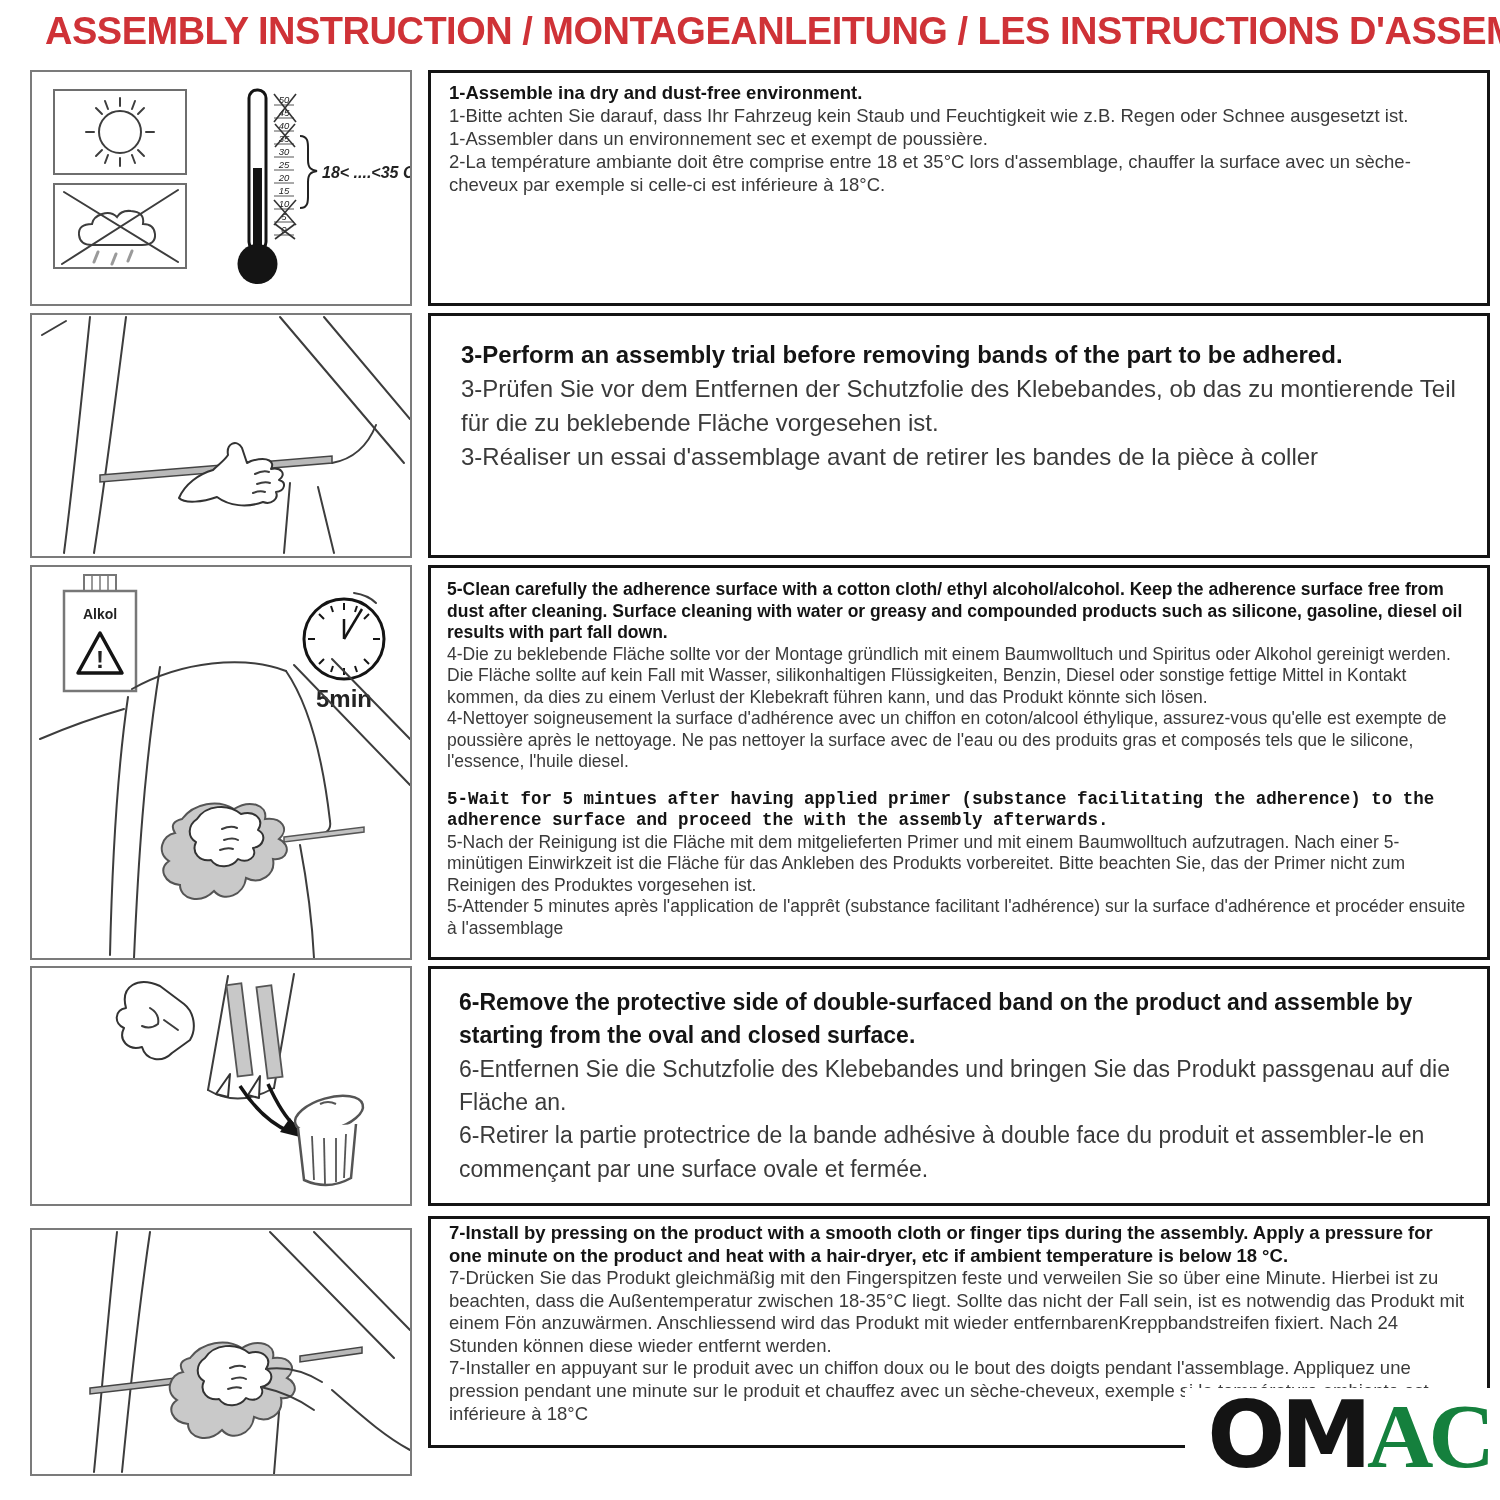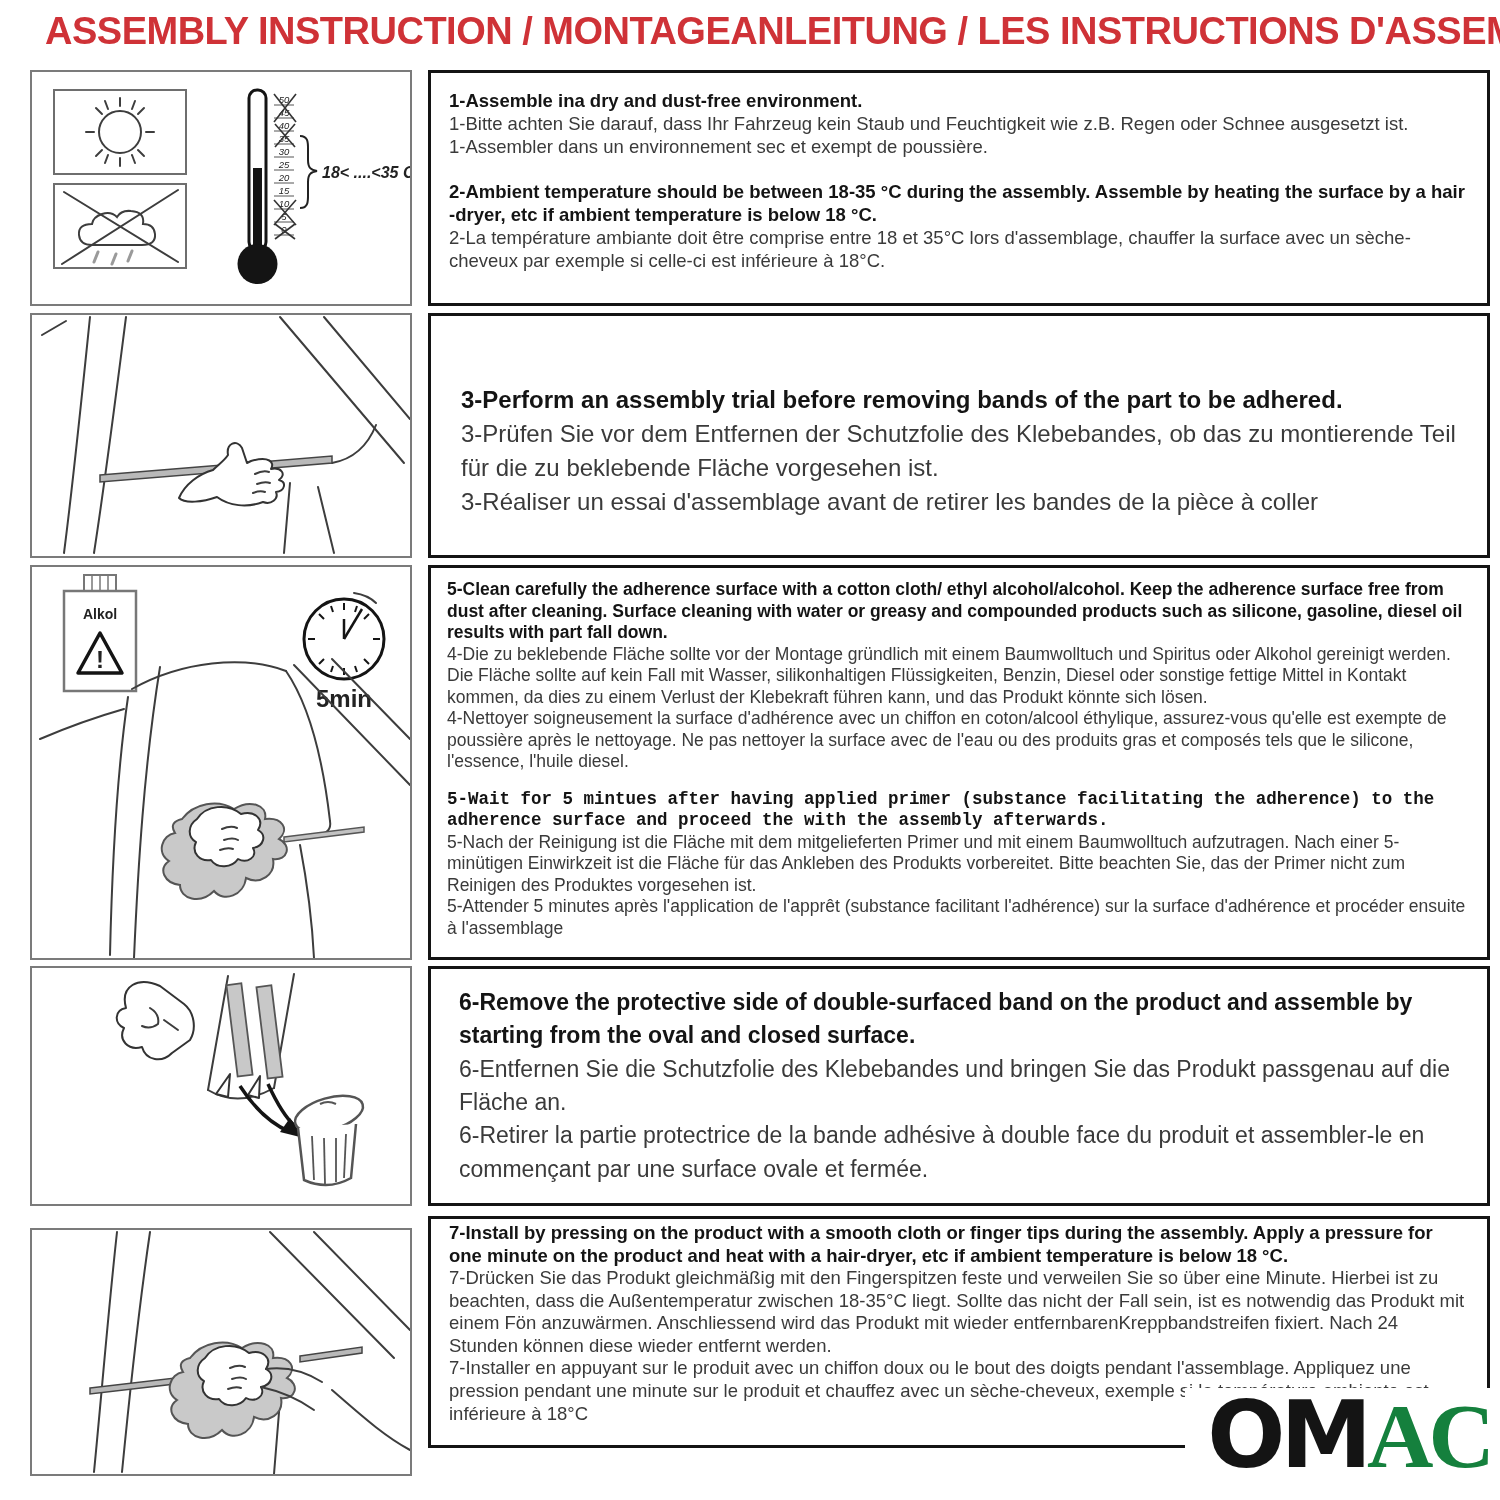--- a/index.html
+++ b/index.html
@@ -7,23 +7,23 @@
         font-family:"Liberation Sans","DejaVu Sans",sans-serif;}
   .title{position:absolute;top:10px;left:45px;width:1440px;margin:0;
          font-size:38px;font-weight:bold;letter-spacing:-.5px;color:#cf3237;white-space:nowrap;}
   .fbox{position:absolute;left:30px;width:382px;border:2px solid #7b7b7b;background:#fff;box-sizing:border-box;}
   .tbox{position:absolute;left:428px;width:1062px;border:3px solid #141414;background:#fff;box-sizing:border-box;}
   .fbox svg{display:block;width:100%;height:100%;}
   .tbox p{margin:0;color:#3a3a3a;}
   .tbox p.b{font-weight:bold;color:#141414;}
   .gap{margin-top:22px !important;}
   
-  .r1f{top:70px;height:236px;font-style:italic;}   .r1t{top:70px;height:236px;padding:17px 18px;font-size:18.5px;line-height:1.24;}
-  .r2f{top:313px;height:245px;}  .r2t{top:313px;height:245px;padding:36px 30px;font-size:24px;line-height:1.42;
-                                      display:flex;flex-direction:column;justify-content:flex-end;}
+  .r1f{top:70px;height:236px;font-style:italic;}   .r1t{top:70px;height:236px;padding:9px 18px;font-size:18.5px;line-height:1.24;}
+  .r2f{top:313px;height:245px;}  .r2t{top:313px;height:245px;padding:22px 30px;font-size:24px;line-height:1.42;
+                                      display:flex;flex-direction:column;justify-content:flex-start;}
   .r3f{top:565px;height:395px;}  .r3t{top:565px;height:395px;padding:11px 16px;font-size:17.5px;line-height:1.23;}
   .r4f{top:966px;height:240px;}  .r4t{top:966px;height:240px;padding:6px 28px;font-size:23px;line-height:1.45;
                                       display:flex;flex-direction:column;justify-content:center;}
   .r5f{top:1228px;height:248px;} .r5t{top:1216px;height:232px;padding:3px 18px;font-size:18.5px;line-height:1.22;}
   .r3t .gap{margin-top:16px !important;font-family:Liberation Mono, monospace;}
   
   .logo{position:absolute;top:1388px;right:8px;z-index:5;background:#fff;padding:4px 2px 6px 22px;
         font-family:"DejaVu Sans","Liberation Sans",sans-serif;font-weight:bold;
         font-size:92px;line-height:.95;letter-spacing:-5px;white-space:nowrap;}
   .logo .om{color:#141414;}
@@ -117,21 +117,20 @@
         <path d="M268,64 C277,64 276,72 276,80 L276,88 C276,96 279,98 285,99 C279,100 276,102 276,110 L276,120 C276,128 277,136 268,136" stroke="#222" stroke-width="2" fill="none"></path>
         <text x="290" y="106" class="svgtxt" font-size="16" font-weight="600">18&lt; ....&lt;35 C</text>
       </g>
     </svg>
   </div>
 
   <div class="tbox r1t">
     <p class="b">1-Assemble ina dry and dust-free environment.</p>
     <p>1-Bitte achten Sie darauf, dass Ihr Fahrzeug kein Staub und Feuchtigkeit wie z.B. Regen oder Schnee ausgesetzt ist.</p>
     <p>1-Assembler dans un environnement sec et exempt de poussière.</p>
-    <p class="b gap">2-Ambient temperature should be between 18-35 °C  during the assembly. Assemble by heating the surface by a hair -dryer, etc if ambient temperature is below 18 °C.</p>
     <p>2-La température ambiante doit être comprise entre 18 et 35°C lors d'assemblage, chauffer la surface avec un sèche-cheveux par exemple si celle-ci est inférieure à 18°C.</p>
   </div>
 
   <div class="fbox r2f">
     <svg viewBox="0 0 378 241">
       <path class="ln" d="M10,20 L34,6"></path>
       <path class="ln" d="M58,2 C50,80 42,160 32,238"></path>
       <path class="ln" d="M94,2 C84,80 74,160 62,238"></path>
       <path class="ln" d="M248,2 L372,148"></path>
       <path class="ln" d="M292,2 L378,104"></path>

